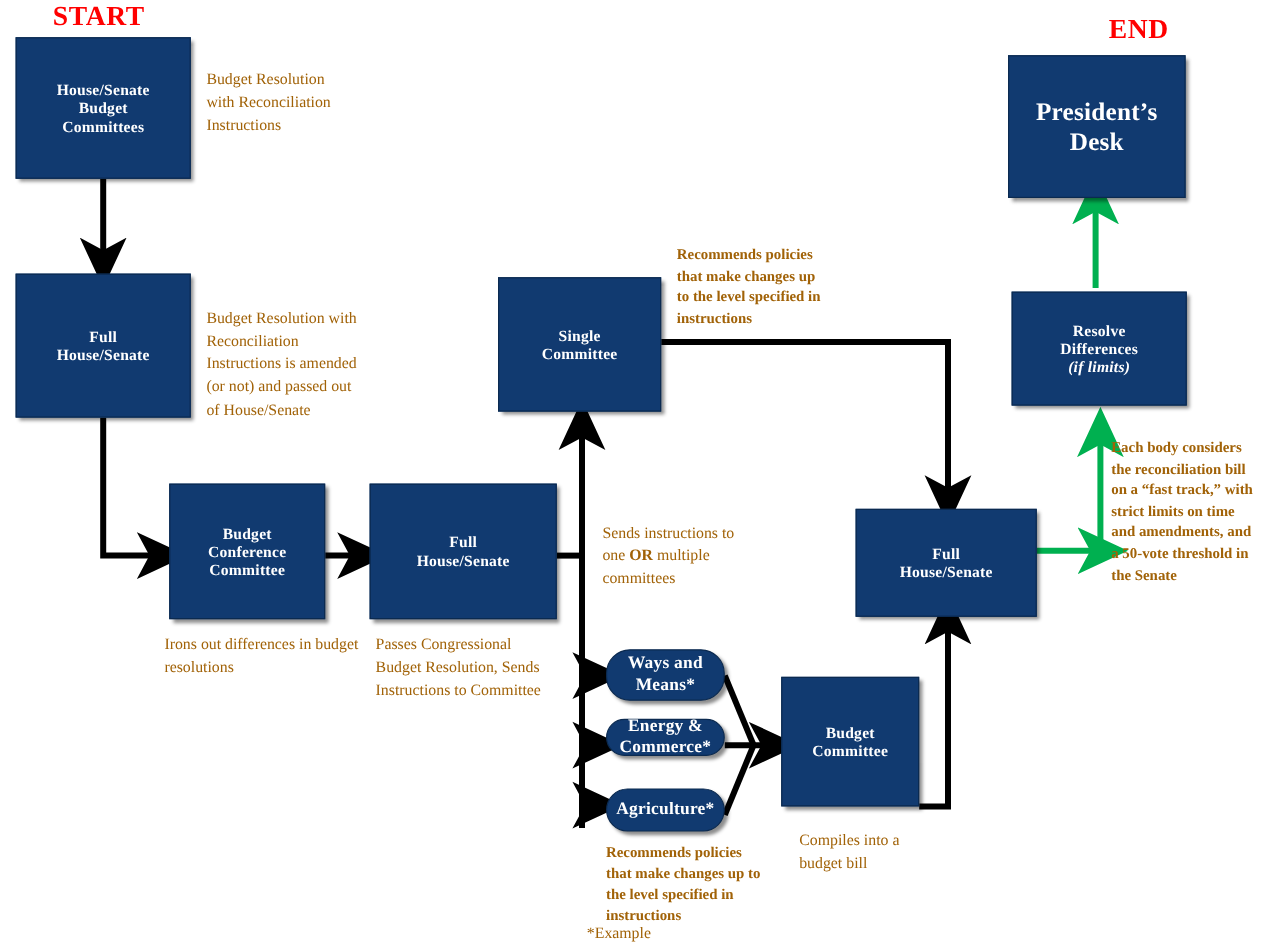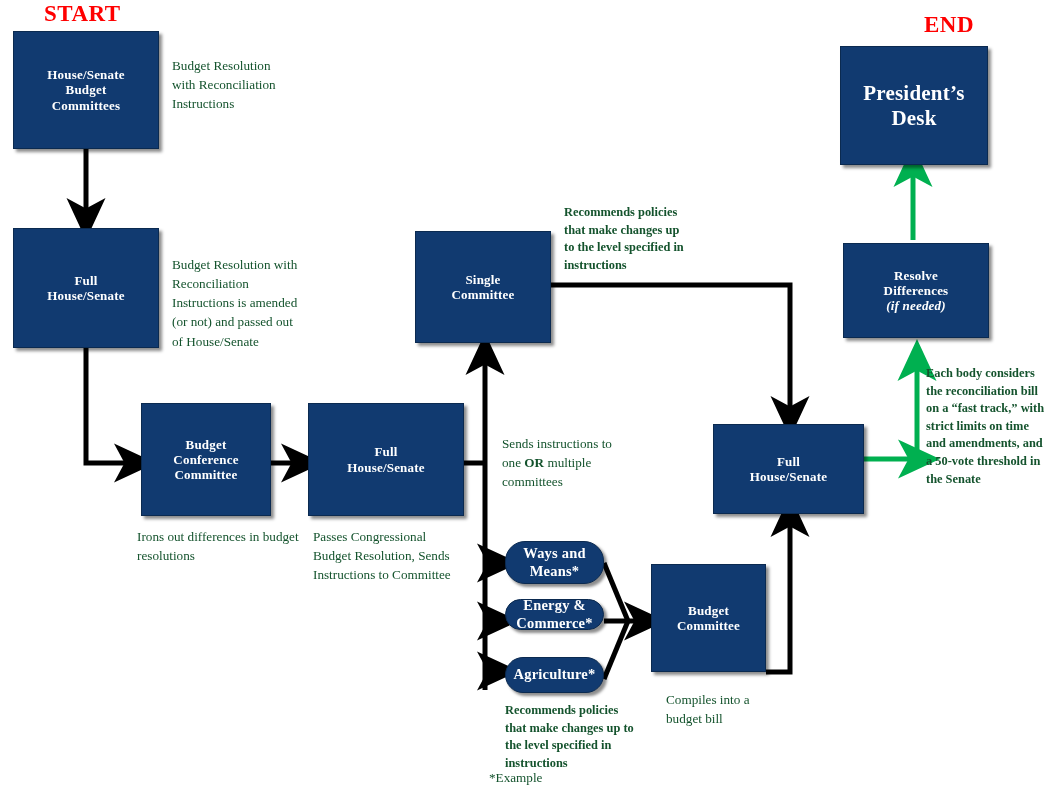--- a/index.html
+++ b/index.html
@@ -43,21 +43,21 @@
   .marker {
     position: absolute;
     color: #FF0000;
     font-weight: bold;
     font-size: 23px;
     letter-spacing: 0.5px;
     z-index: 4;
   }
   .note {
     position: absolute;
-    color: #14532d;
+    color: #a16207;
     font-size: 13.2px;
     line-height: 1.45;
     z-index: 2;
   }
   .note.bold { font-weight: bold; font-size: 12.4px; line-height: 1.42; }
   .note b { font-weight: bold; }
   .n-big { font-size: 21px; }
   .n-med { font-size: 13px; }
   .n-sm  { font-size: 14.5px; border-radius: 20px; }
 </style>
@@ -166,21 +166,21 @@
     <span class="lbl">Budget<br>Committee</span>
   </div>
 
   <div class="node n-med" style="left:713px; top:424px; width:151px; height:90px;">
     <span class="lbl">Full<br>House/Senate</span>
   </div>
 
   <div class="node n-med" style="left:843px; top:243px; width:146px; height:95px;">
     <span class="lbl">
       <span>Resolve<br>Differences</span>
-      <span class="ital">(if needed)</span>
+      <span class="ital">(if limits)</span>
     </span>
   </div>
 
   <div class="node n-big" style="left:840px; top:46px; width:148px; height:119px;">
     <span class="lbl">President’s<br>Desk</span>
   </div>
 
   <div class="note" style="left:172px; top:56px; width:112px;">Budget Resolution with Reconciliation Instructions</div>
 
   <div class="note" style="left:172px; top:232px; width:126px;margin-top:23px;">Budget Resolution with Reconciliation Instructions is amended (or not) and passed out of House/Senate</div>

